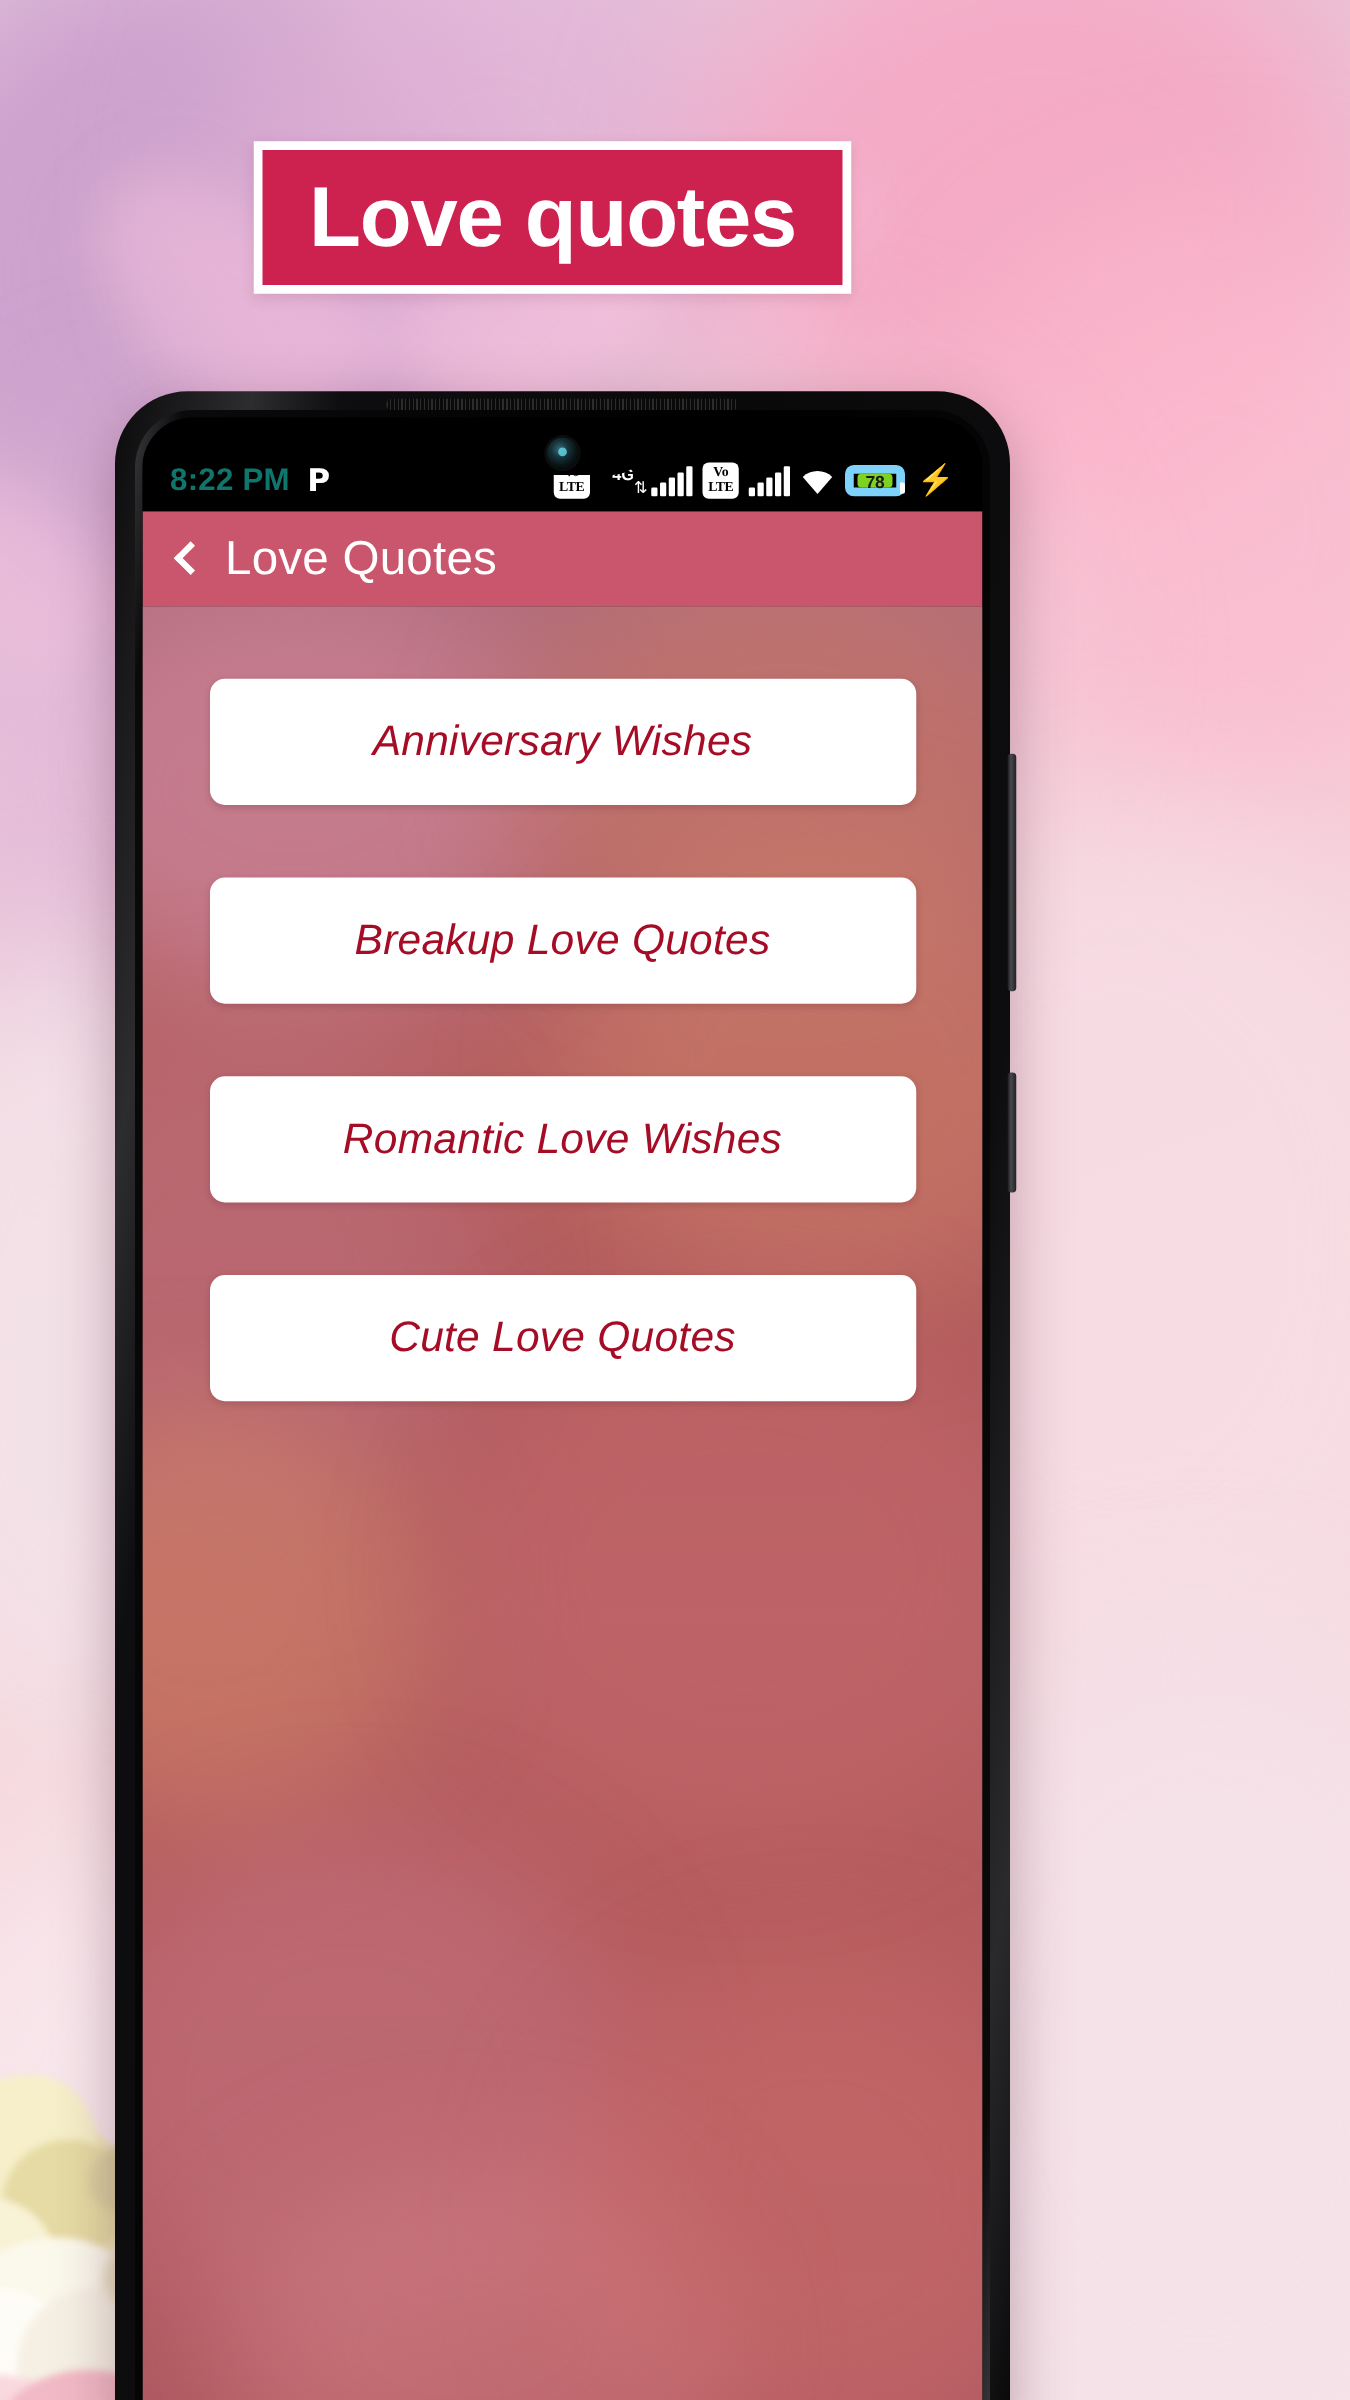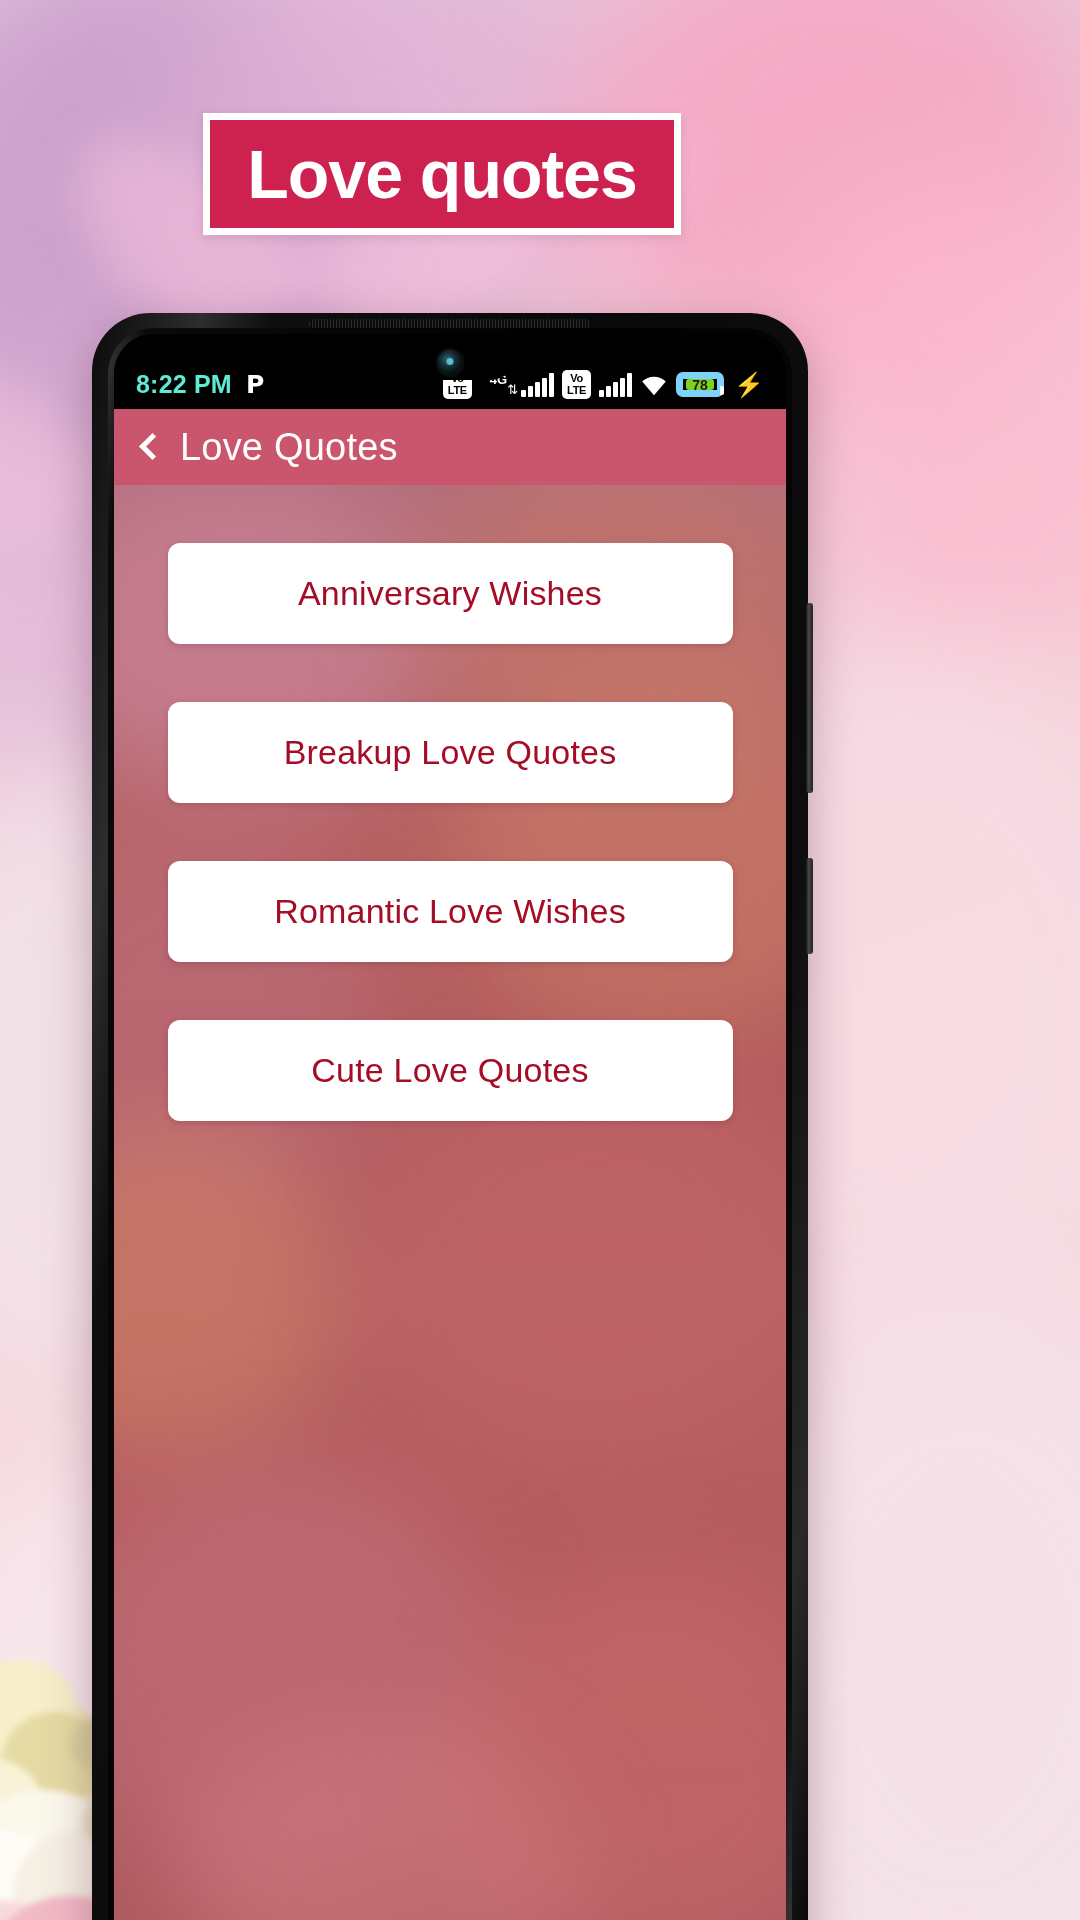--- a/index.html
+++ b/index.html
@@ -109,29 +109,29 @@
     background:#5fd3e0;opacity:.85;filter:blur(.5px);
   }
 
   
   .statusbar{
     position:absolute;left:0;top:0;width:100%;height:75px;background:#000;
     display:flex;align-items:flex-end;justify-content:space-between;
     padding:0 22px 10px 22px;box-sizing:border-box;z-index:5;
   }
   .sb-left{display:flex;align-items:center;gap:14px;}
-  .sb-time{color:#5eead4;font-size:25px;font-weight:600;letter-spacing:.2px;}
+  .sb-time{color:#0f766e;font-size:25px;font-weight:600;letter-spacing:.2px;}
   .sb-p{color:#fff;font-size:25px;font-weight:800;font-family:"DejaVu Sans",sans-serif;}
   .sb-right{display:flex;align-items:center;gap:8px;}
 
   .volte{
     display:flex;flex-direction:column;align-items:center;justify-content:center;
     width:29px;height:29px;background:#fff;border-radius:5px;line-height:1;
   }
-  .volte span{color:#000;font-size:11px;font-weight:700;letter-spacing:-.3px;}
+  .volte span{color:#000;font-size:11px;font-weight:700;letter-spacing:-.3px;font-family:Liberation Serif, serif;}
   .volte span:first-child{margin-bottom:1px;}
 
   .sig{display:flex;align-items:flex-end;gap:2px;height:24px;}
   .sig i{display:block;width:5px;background:#fff;border-radius:1px;}
   .sig i:nth-child(1){height:7px;}
   .sig i:nth-child(2){height:11px;}
   .sig i:nth-child(3){height:15px;}
   .sig i:nth-child(4){height:19px;}
   .sig i:nth-child(5){height:24px;}
   .sig-wrap{display:flex;align-items:flex-start;}
@@ -201,20 +201,21 @@
   .btn-list{position:relative;padding-top:58px;z-index:2;}
   .qbtn{
     position:relative;width:565px;margin:0 auto 58px auto;height:101px;
     background:#fff;border-radius:12px;
     display:flex;align-items:center;justify-content:center;
     box-shadow:0 2px 6px rgba(90,30,45,.22);
   }
   .qbtn-label{
     color:#a50c26;font-size:34px;font-weight:400;letter-spacing:.2px;
     font-family:"Liberation Sans",sans-serif;
+    font-style:italic;
   }
 </style>
 </head>
 <body>
 
 <div class="bg">
   <div class="bg-base"></div>
   <div class="blob b1"></div>
   <div class="blob b2"></div>
   <div class="blob b3"></div>

